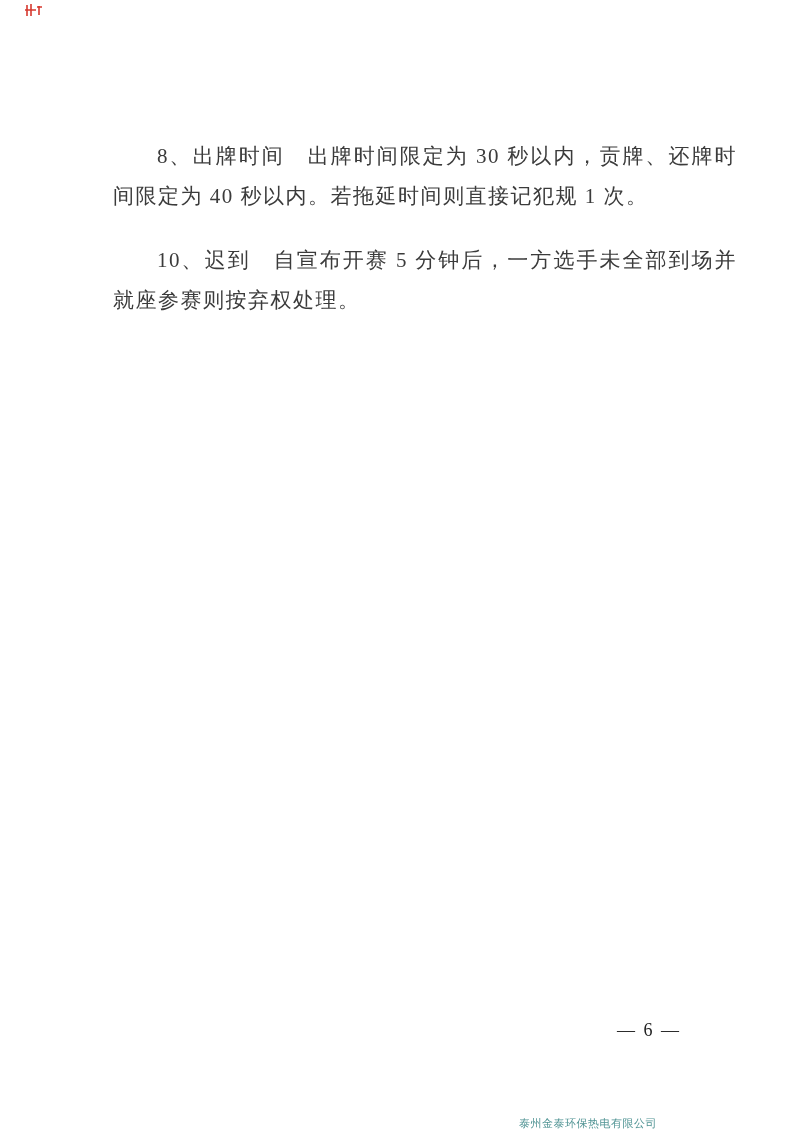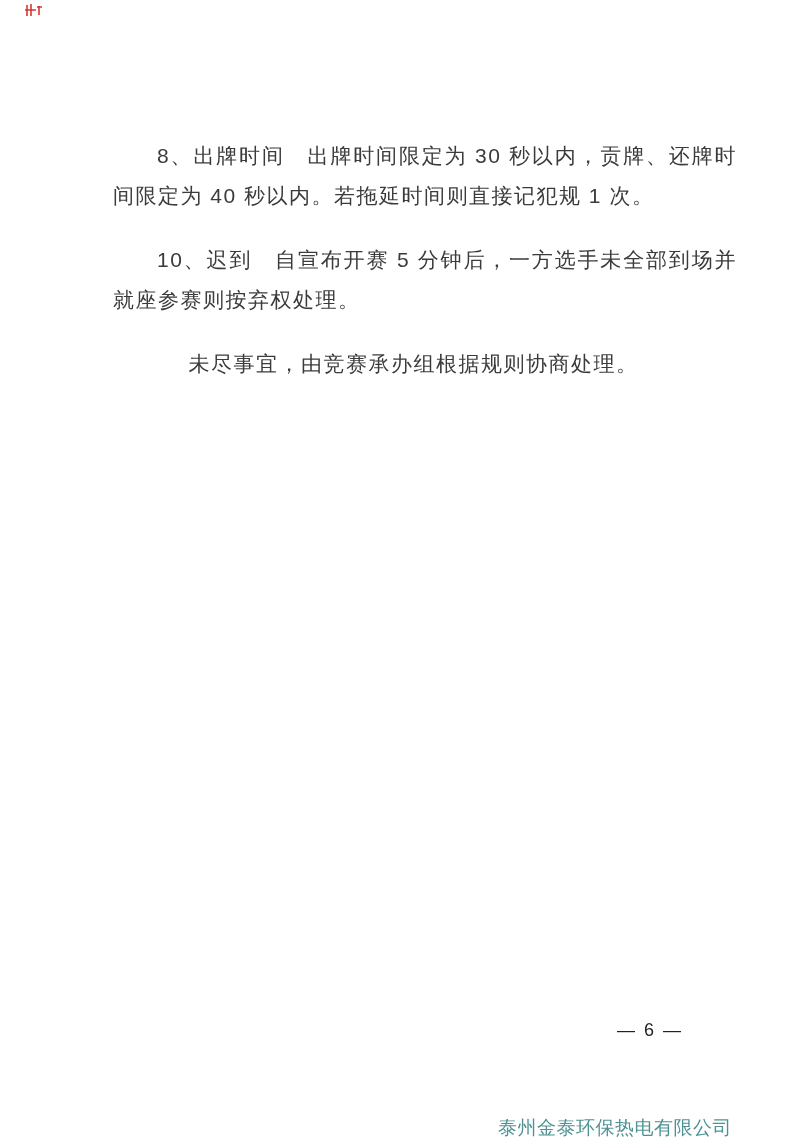--- a/index.html
+++ b/index.html
@@ -1,21 +1,21 @@
 <!DOCTYPE html>
 <html style="--watermark_color: #2e7f7f; --corner_mark_color: #d6392f; --body_text_color: #3b3b3b;"><head>
 <meta charset="utf-8">
 <style>
   html,body{margin:0;padding:0;background:#ffffff;}
   .page{
     position:relative;
     width:796px;height:1145px;
     background:#ffffff;
     overflow:hidden;
-    font-family:Liberation Sans, sans-serif;
+    font-family:Liberation Serif, serif;
   }
   .content{
     position:absolute;
     left:113px;right:59px;top:136px;
     color:#3b3b3b;
     font-size:21px;
     line-height:40px;
     letter-spacing:1.5px;
     text-align:justify;
     text-justify:inter-character;
@@ -25,22 +25,22 @@
   .content p.closing{text-indent:3.6em;}
   .page-number{
     position:absolute;
     left:617px;top:1020px;
     font-size:18px;
     letter-spacing:2px;
     color:#222222;
   }
   .watermark{
     position:absolute;
-    left:498px;top:1116px;
-    font-size:19px;
+    left:519px;top:1116px;
+    font-size:11px;
     line-height:1.3;
     letter-spacing:0.5px;
     color:var(--watermark_color,#2e7f7f);
     opacity:.85;
   }
   .red-mark{
     position:absolute;
     left:24px;top:3px;
     width:20px;height:15px;
   }
@@ -53,20 +53,19 @@
 
   <span class="red-mark">
     <svg width="20" height="15" viewBox="0 0 20 15" xmlns="http://www.w3.org/2000/svg">
       <path d="M3 2 L3 13 M7 1 L7 13 M1 7 L12 7 M15 3 L15 12 M13 4 L18 4" stroke="var(--corner_mark_color,#d6392f)" stroke-width="1.6" fill="none"></path>
     </svg>
   </span>
 
   <div class="content">
     <p>8、出牌时间　出牌时间限定为 30 秒以内，贡牌、还牌时间限定为 40 秒以内。若拖延时间则直接记犯规 1 次。</p>
     <p>10、迟到　自宣布开赛 5 分钟后，一方选手未全部到场并就座参赛则按弃权处理。</p>
-    <p class="closing">未尽事宜，由竞赛承办组根据规则协商处理。</p>
   </div>
 
   <div class="page-number">— 6 —</div>
 
   <div class="watermark">泰州金泰环保热电有限公司</div>
 
 </div>
 
 </body></html>

